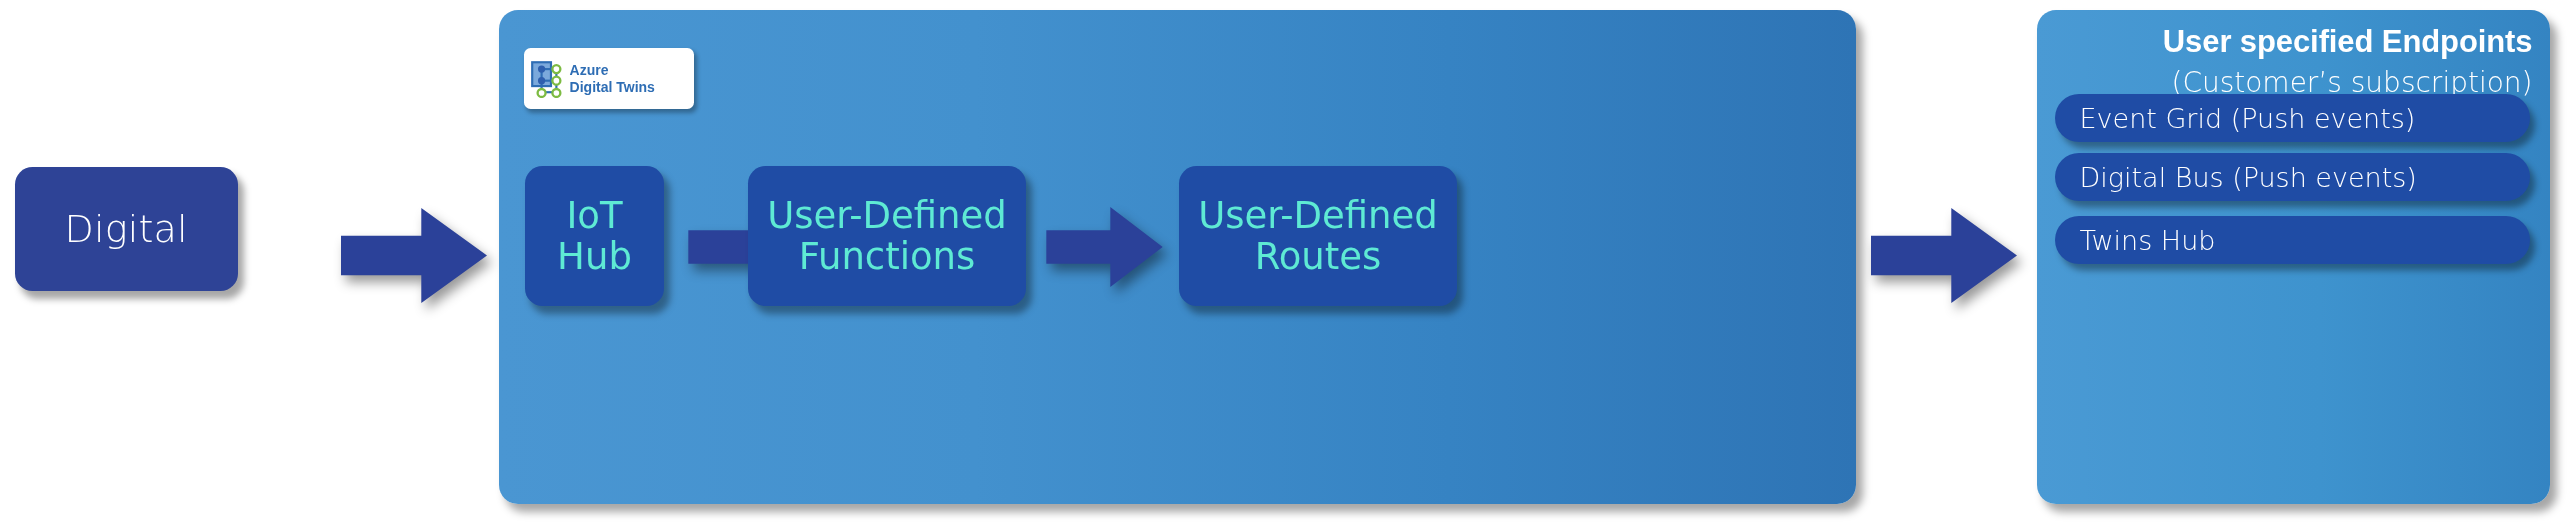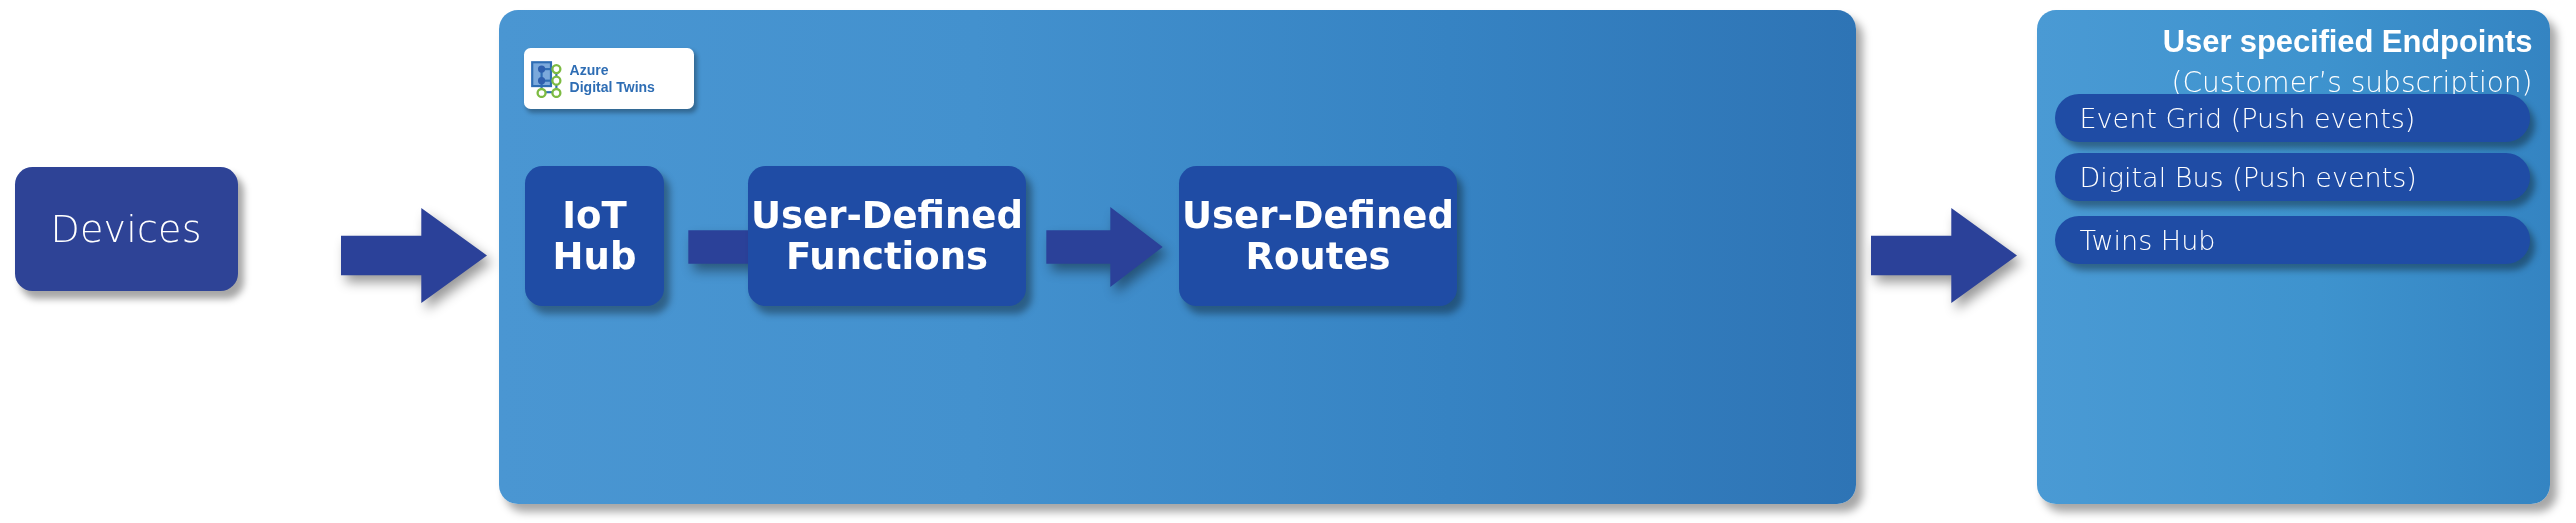--- a/index.html
+++ b/index.html
@@ -48,21 +48,21 @@
     font-family:"Liberation Sans",sans-serif;
   }
 
   
   .stage-box{
     position:absolute;background:#1F4CA5;border-radius:17.5px;
     display:flex;align-items:center;justify-content:center;text-align:center;
     box-shadow:5.8px 7.3px 7.3px rgba(0,0,0,0.35);
   }
   .stage-box .lbl{
-    color:#ffffff;font-size:37px;font-weight:700;line-height:1.12;
+    color:#5eead4;font-size:37px;font-weight:400;line-height:1.12;
     font-family:"DejaVu Sans",sans-serif;white-space:pre-line;
   }
 
   
   .endpoints-panel{
     position:absolute;left:2037px;top:10.2px;width:513px;height:494px;
     background:linear-gradient(to right,#4A9AD4 0%,#3E93CE 55%,#3484C2 100%);
     border-radius:19px;
     box-shadow:6.6px 8px 8.8px rgba(0,0,0,0.35);
     padding:16px 17.5px 0 17.5px;box-sizing:border-box;text-align:right;
@@ -89,21 +89,21 @@
   .ep-pill.p1{top:84px;}
   .ep-pill.p2{top:143px;}
   .ep-pill.p3{top:206px;}
 </style>
 </head>
 <body>
 
 <div class="stage">
 
   <div class="devices-box">
-    <span class="lbl">Devices</span>
+    <span class="lbl">Digital</span>
   </div>
 
   <div class="arrow" style="left:341px;top:208px;width:146px;height:95px;">
     <svg width="146" height="95" viewBox="0 0 200 130" xmlns="http://www.w3.org/2000/svg">
       <polygon points="0,38 110,38 110,0 200,65 110,130 110,92 0,92" fill="#2B4199"></polygon>
     </svg>
   </div>
 
   <div class="adt-container">
 

